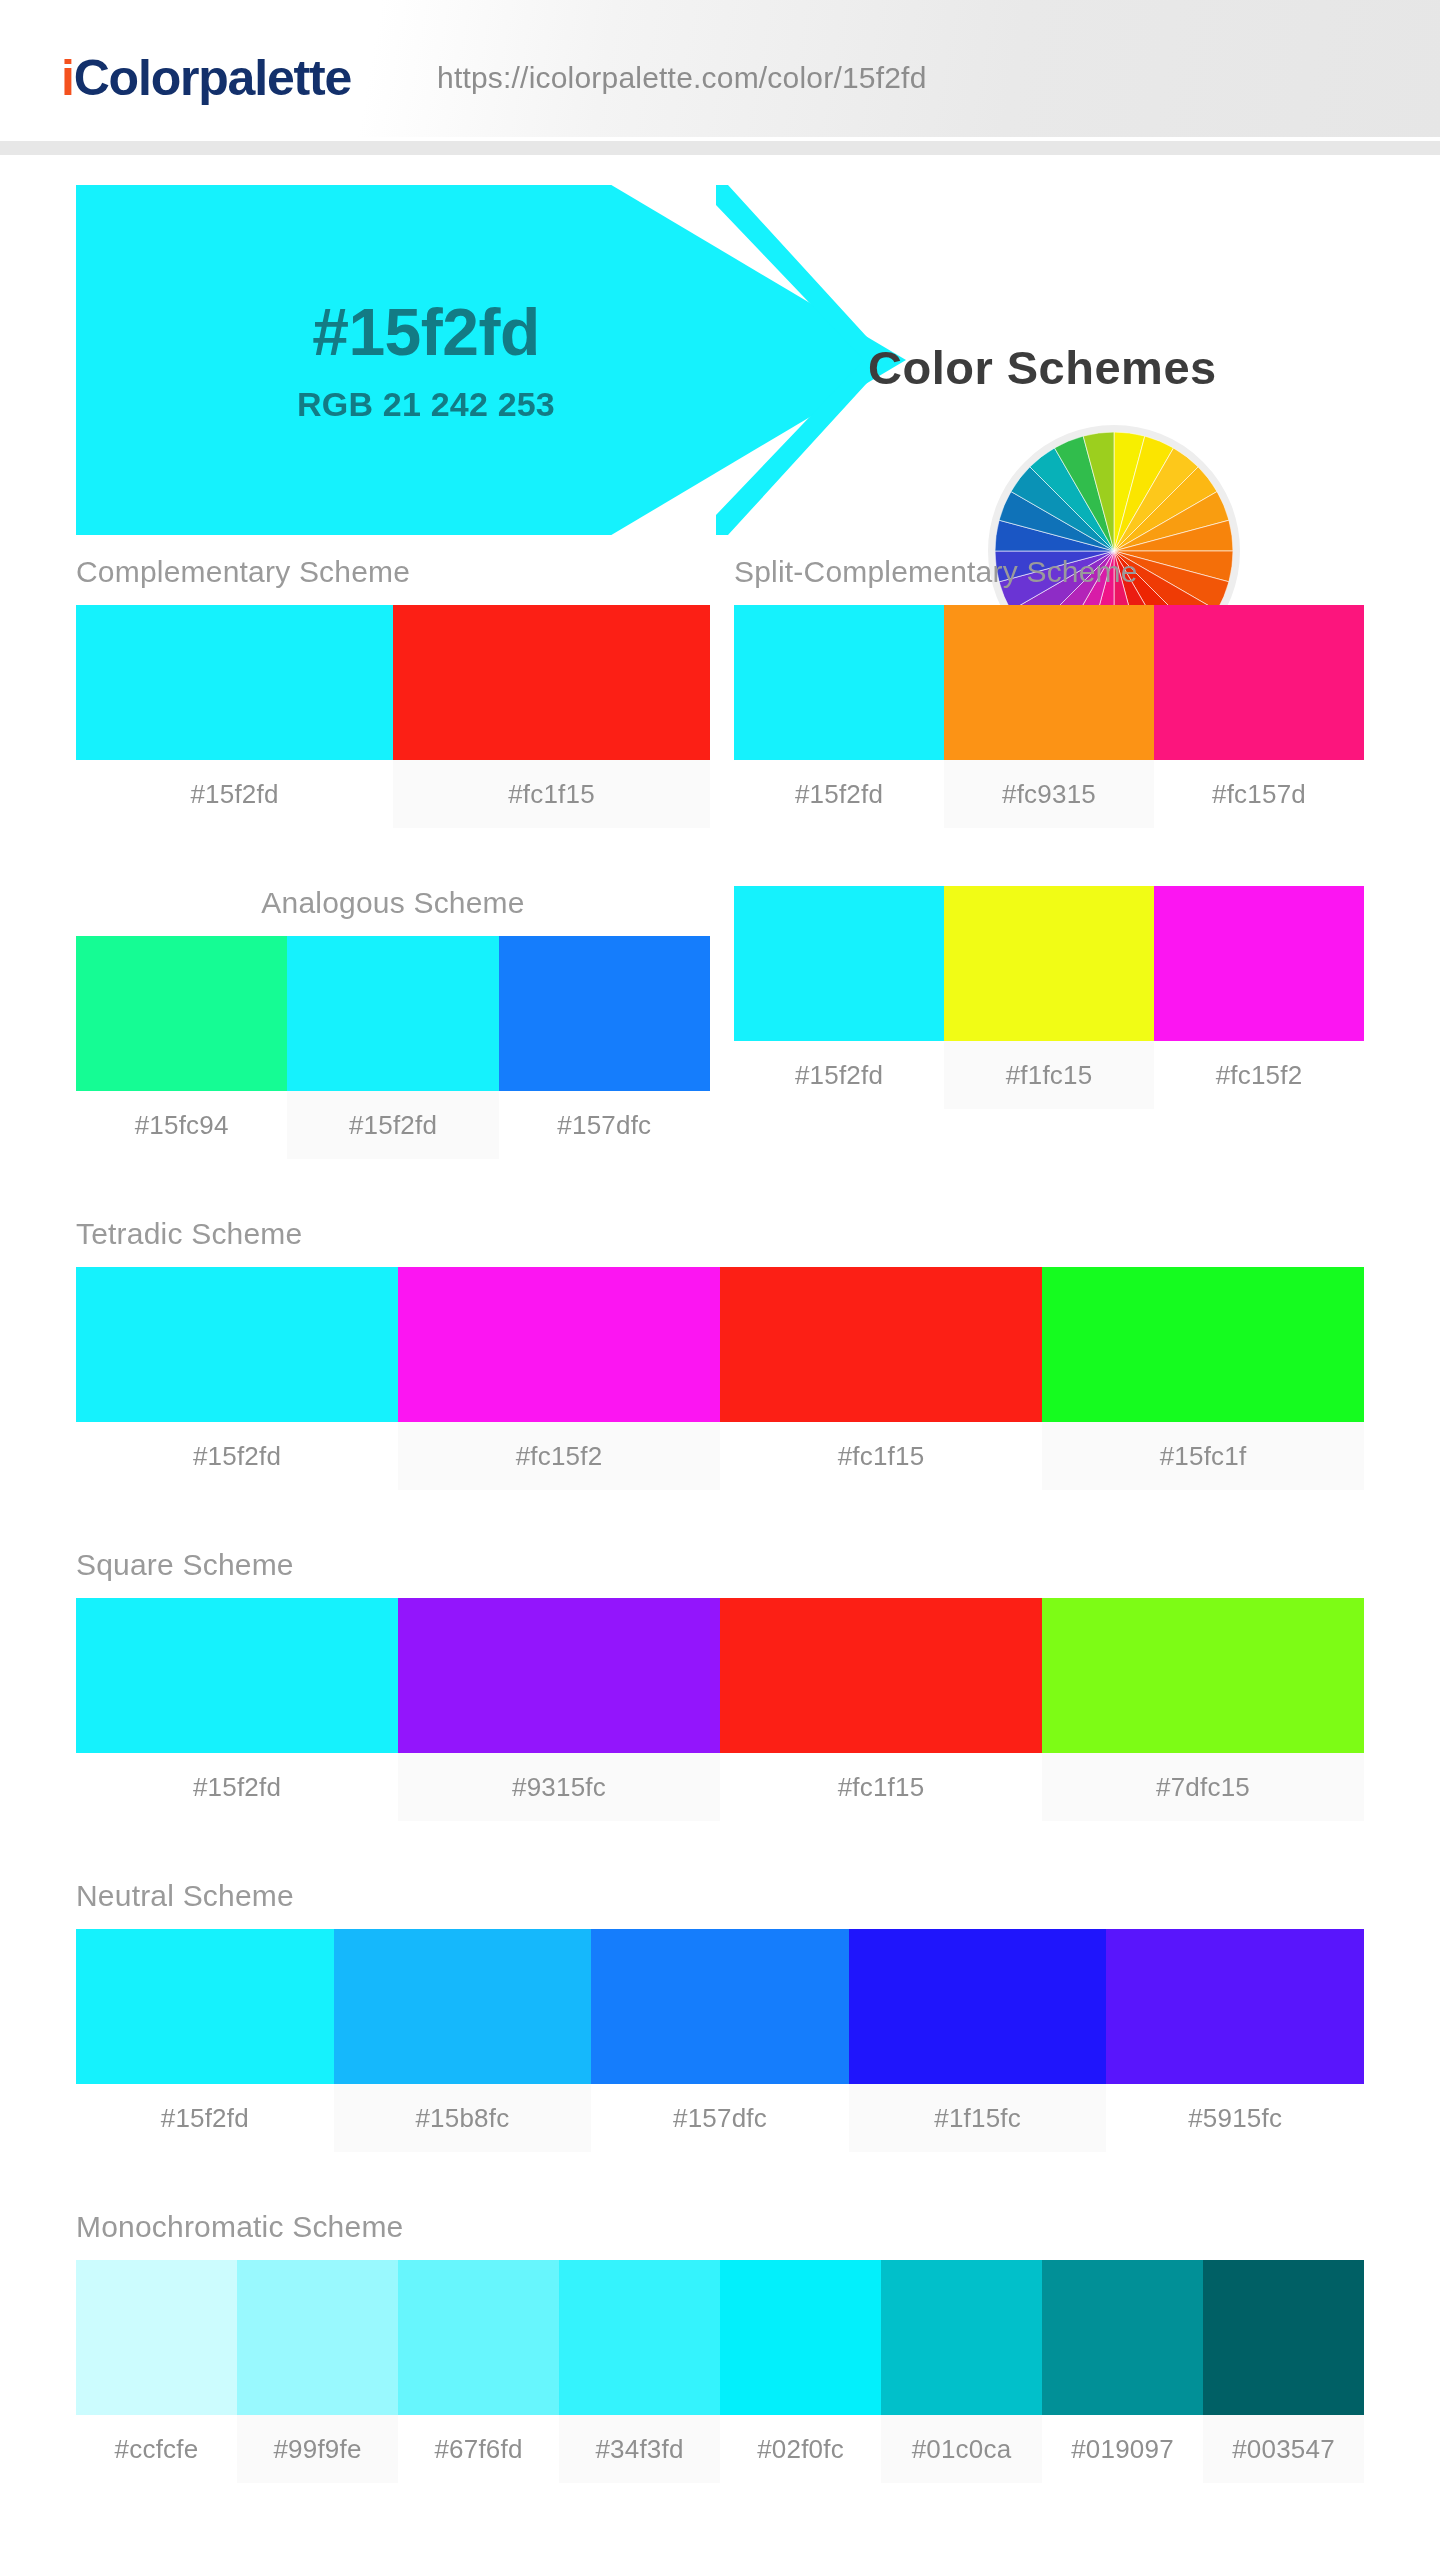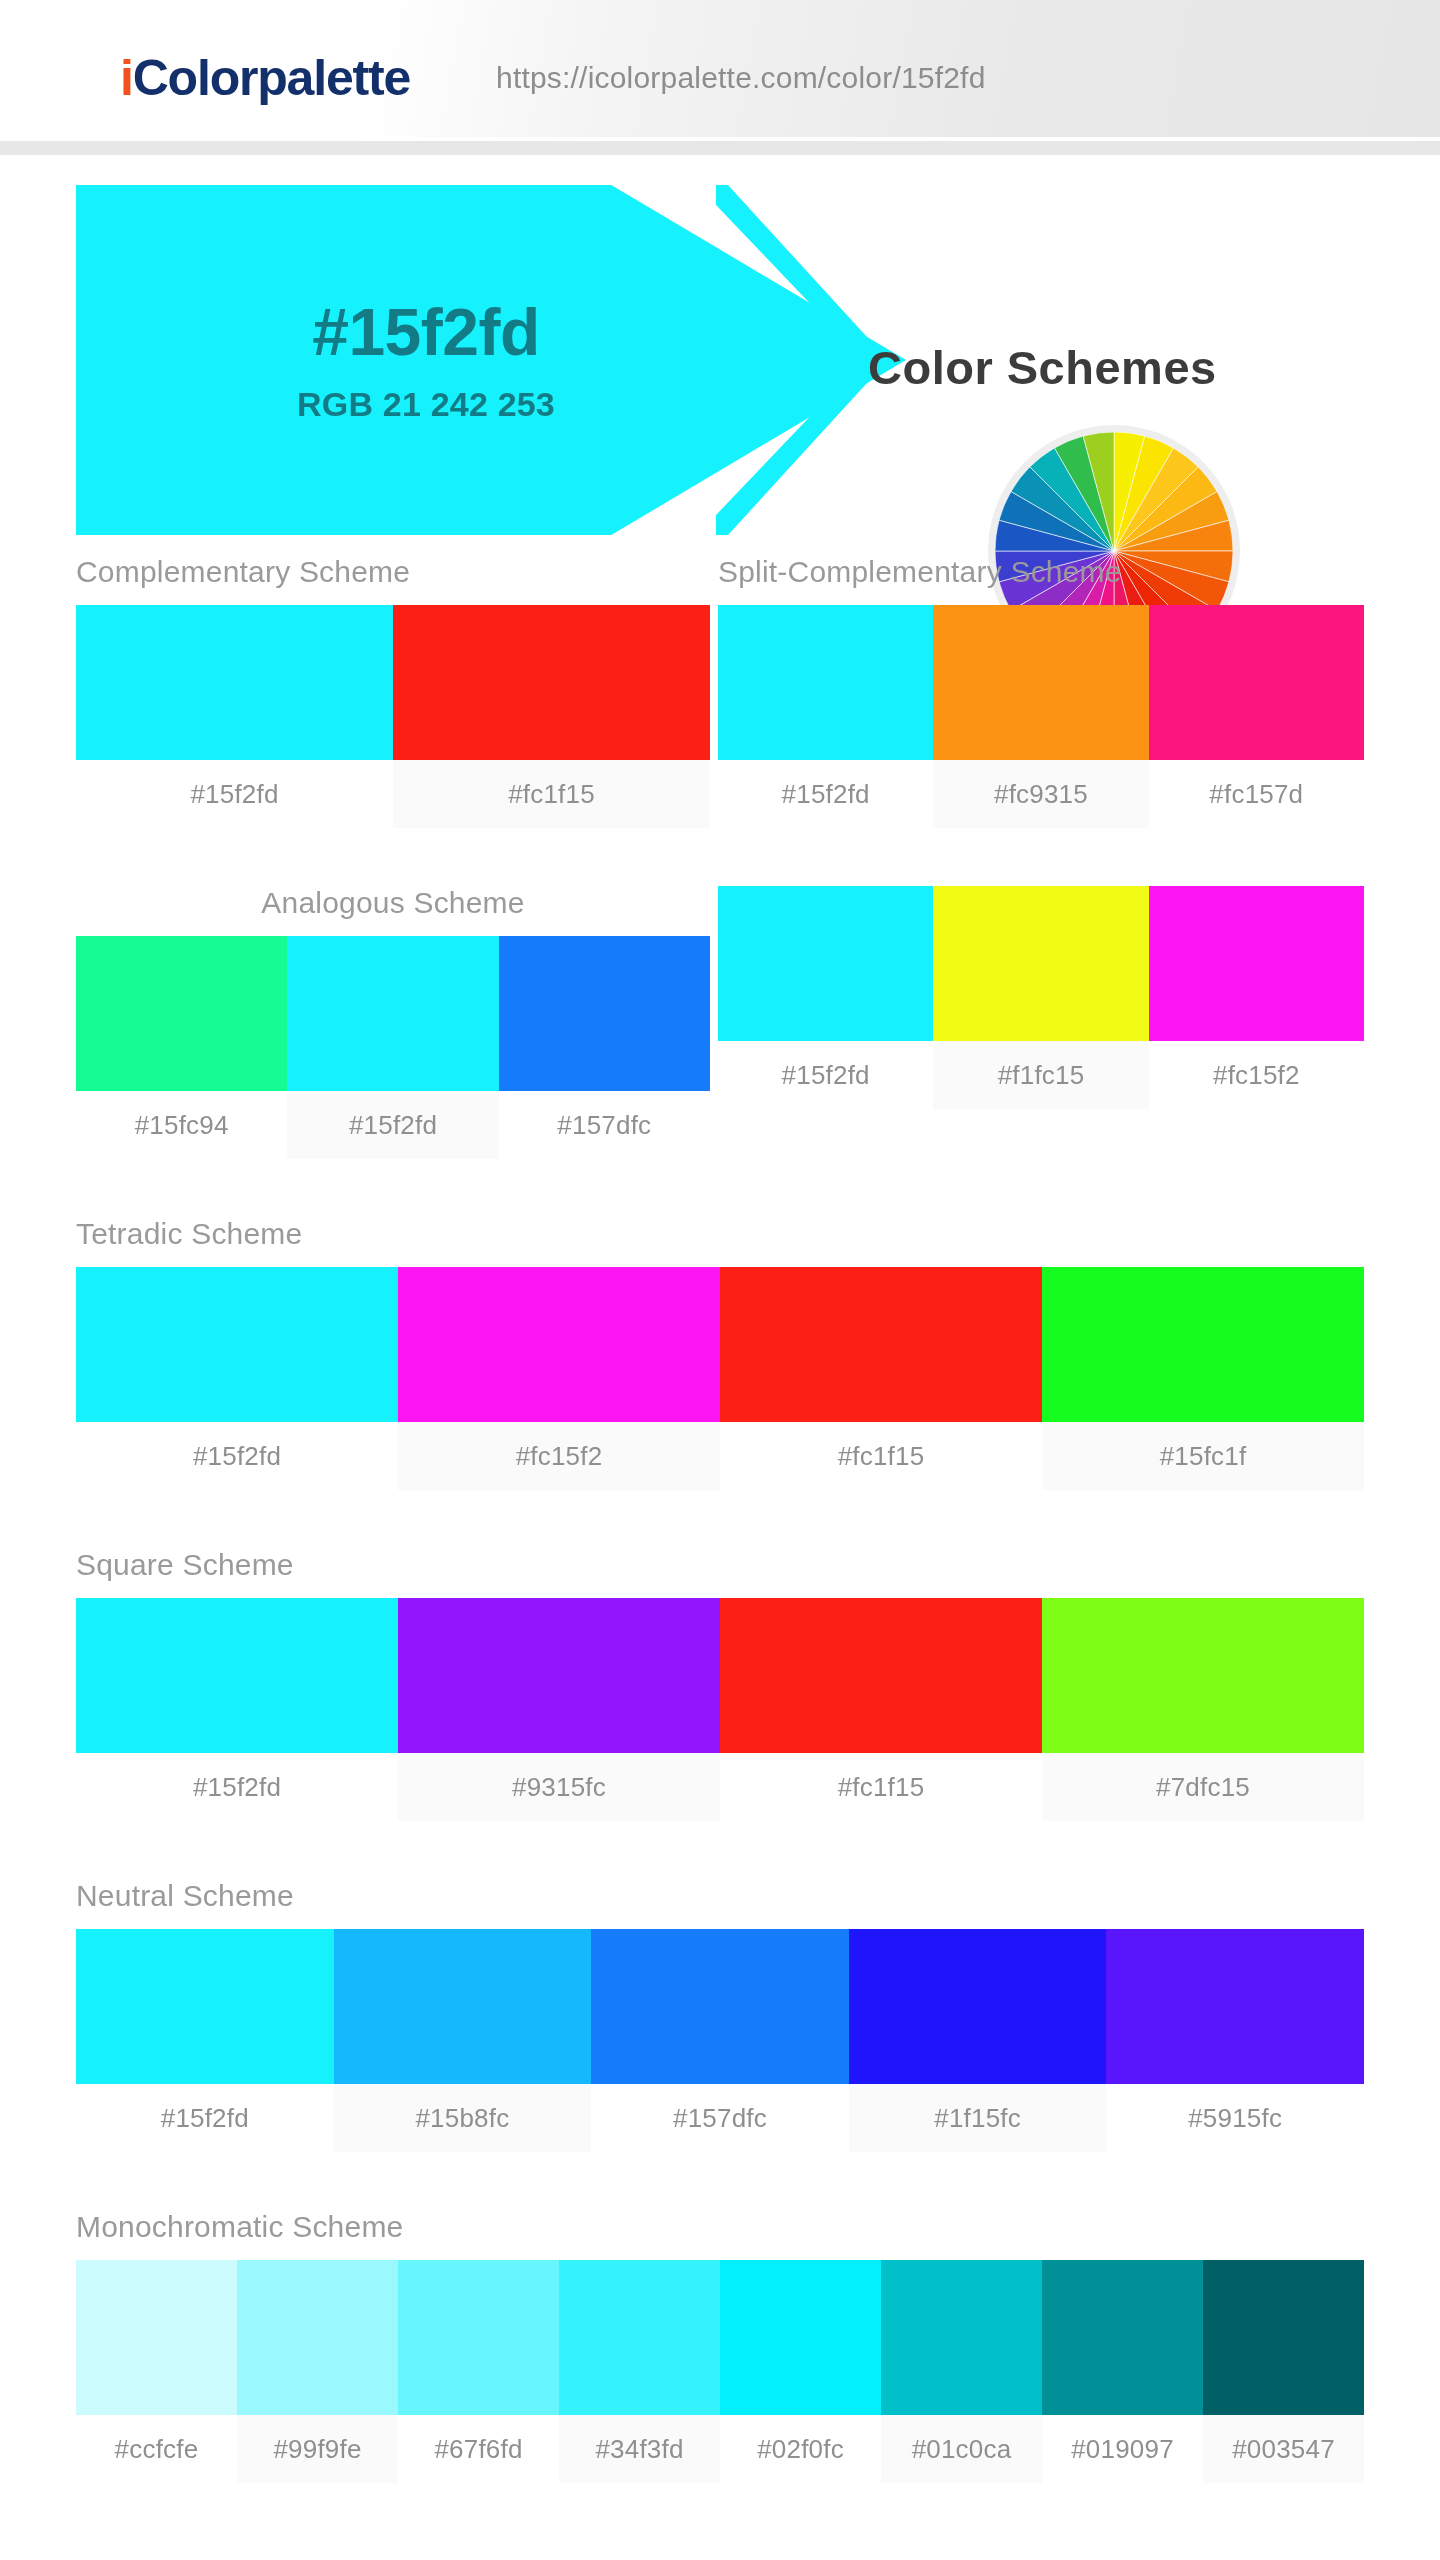--- a/index.html
+++ b/index.html
@@ -22,21 +22,21 @@
     align-items: center;
   }
   .header::after {
     content: "";
     position: absolute;
     left: 0; right: 0; bottom: 0;
     height: 18px;
     background: linear-gradient(180deg, #ffffff 0%, #ffffff 22%, #e7e7e7 22%, #e7e7e7 100%);
   }
   .logo {
-    margin-left: 120px;
+    margin-left: 61px;
     font-size: 50px;
     font-weight: bold;
     letter-spacing: -1.2px;
     white-space: nowrap;
     line-height: 1;
   }
   .logo-i { color: #f4511e; }
   .logo-rest { color: #13306b; }
   .url {
     margin-left: 86px;
@@ -124,21 +124,21 @@
   
   .schemes {
     position: relative;
     width: 1440px;
     padding: 0 0 0 0;
   }
   .row {
     display: flex;
     width: 1440px;
     padding: 0 76px;
-    gap: 8px;
+    gap: 24px;
   }
   .scheme {
     flex: 1 1 0;
     min-width: 0;
   }
   .scheme-title {
     font-size: 30px;
     color: #9a9a9a;
     font-weight: 400;
     letter-spacing: 0.2px;

